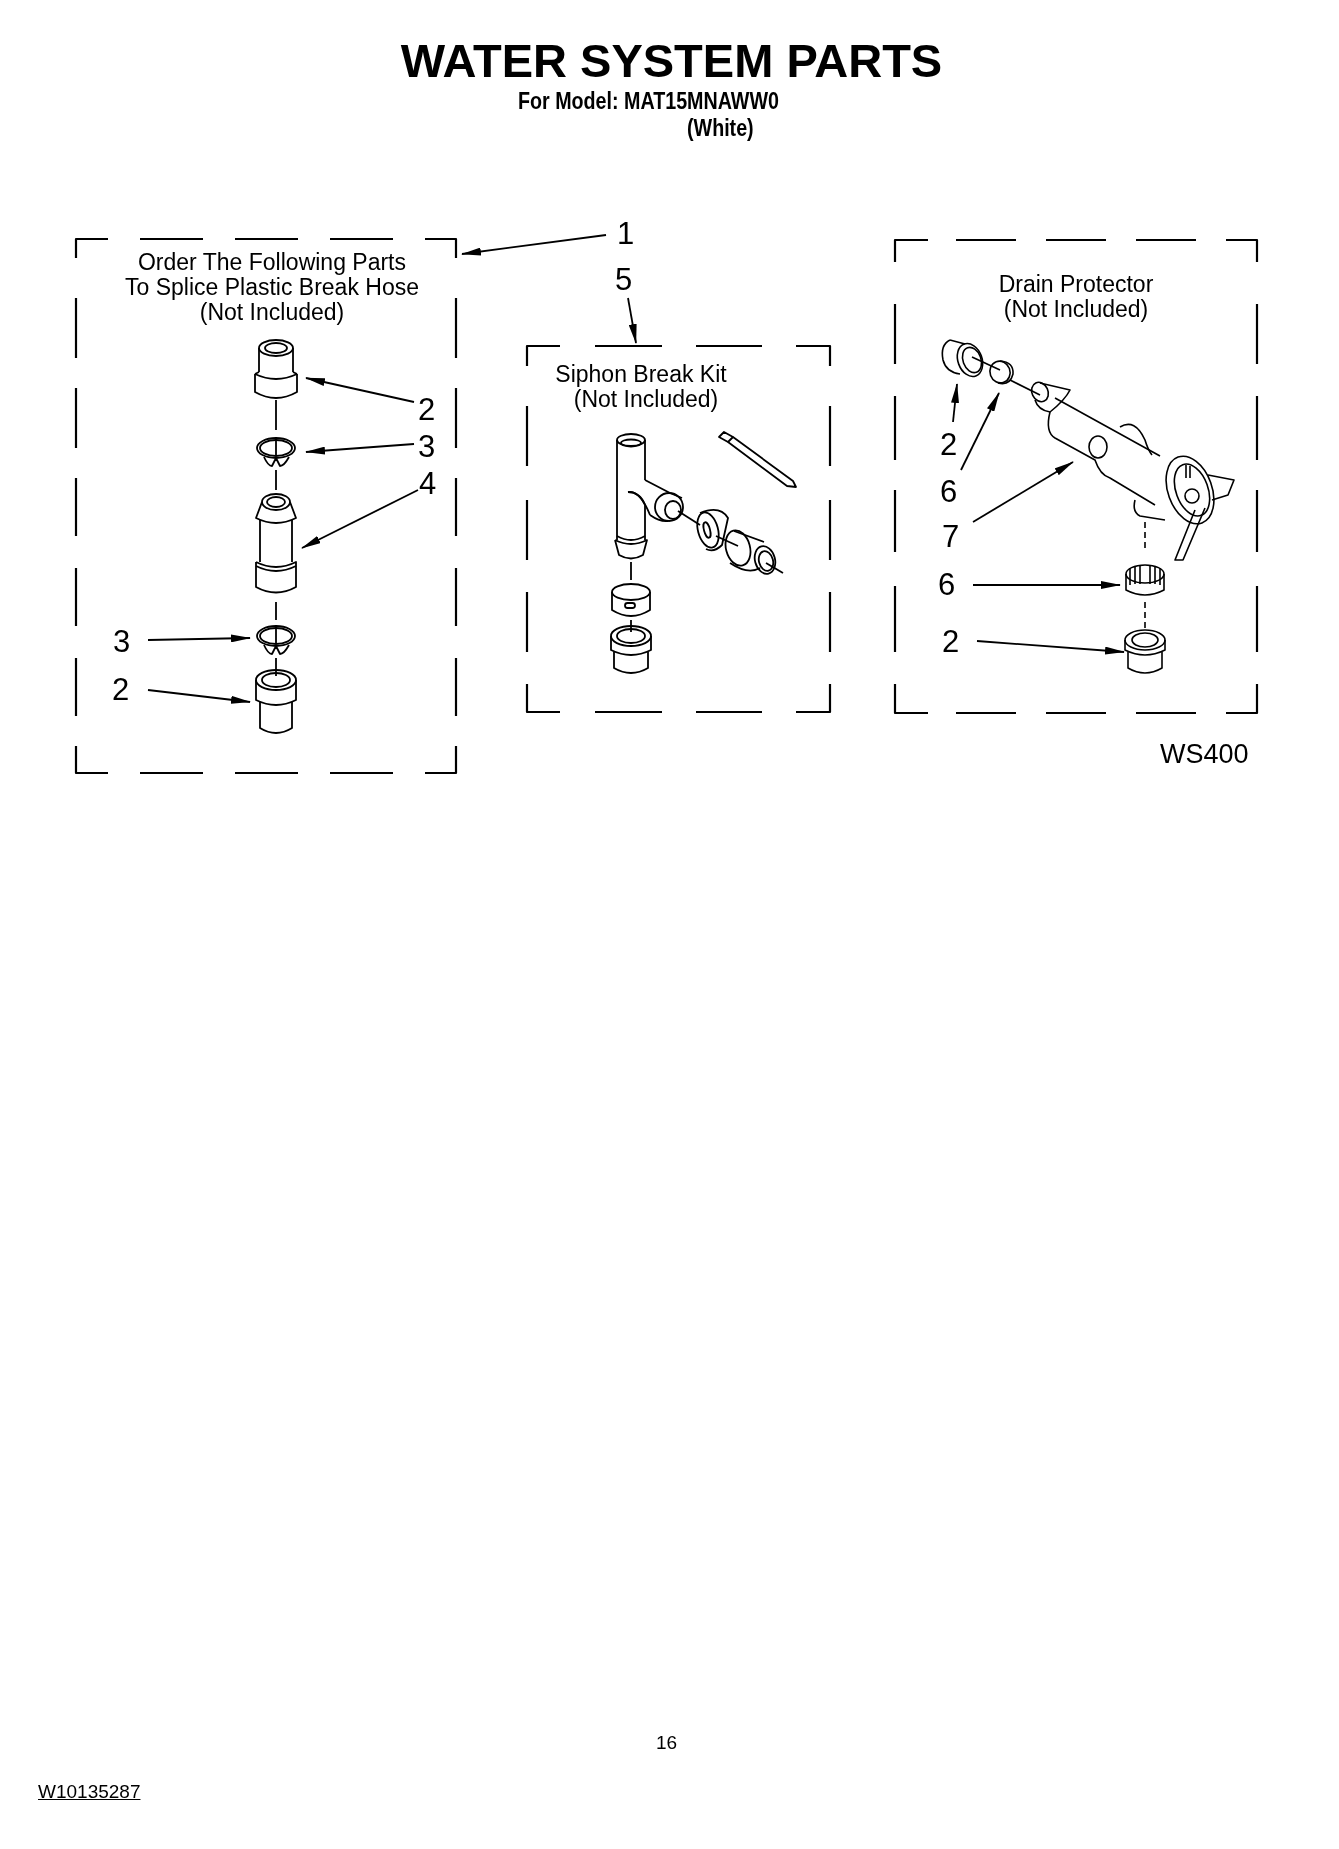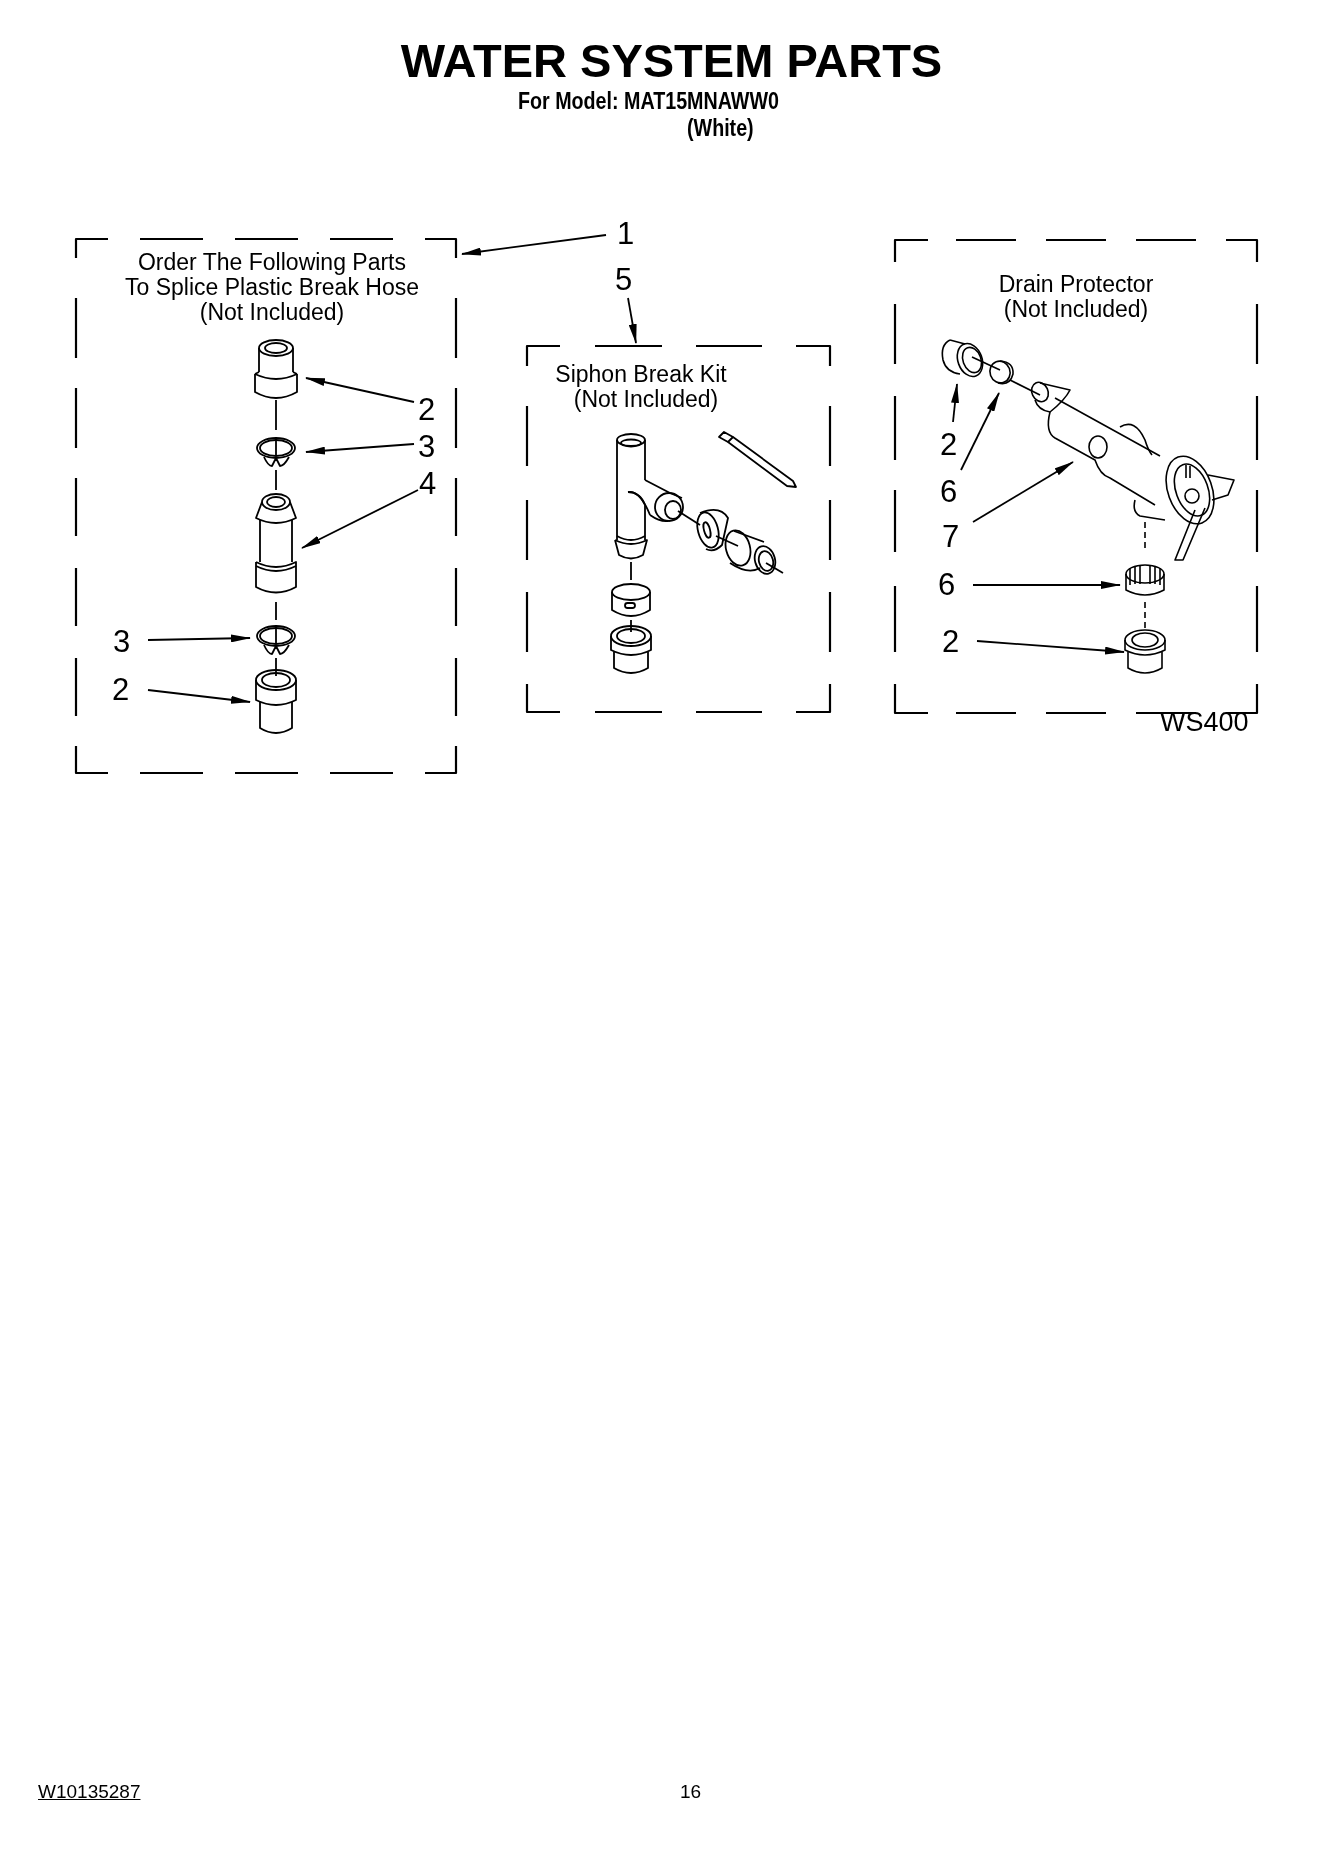--- a/index.html
+++ b/index.html
@@ -252,16 +252,16 @@
 <div class="abs callout" style="left:419px; top:468px;">4</div>
 <div class="abs callout" style="left:113px; top:626px;">3</div>
 <div class="abs callout" style="left:112px; top:674px;">2</div>
 
 <div class="abs callout" style="left:940px; top:429px;">2</div>
 <div class="abs callout" style="left:940px; top:476px;">6</div>
 <div class="abs callout" style="left:942px; top:521px;">7</div>
 <div class="abs callout" style="left:938px; top:569px;">6</div>
 <div class="abs callout" style="left:942px; top:626px;">2</div>
 
-<div class="abs ws" style="left:1160px; top:708px;">WS400</div>
+<div class="abs ws" style="left:1160px; top:740px;">WS400</div>
 
 <div class="abs footer" style="left:38px; top:1782px;text-decoration:underline;">W10135287</div>
-<div class="abs footer" style="left:656px; top:1782px;margin-left:24px;">16</div>
+<div class="abs footer" style="left:656px; top:1733px;">16</div>
 
 </body></html>

